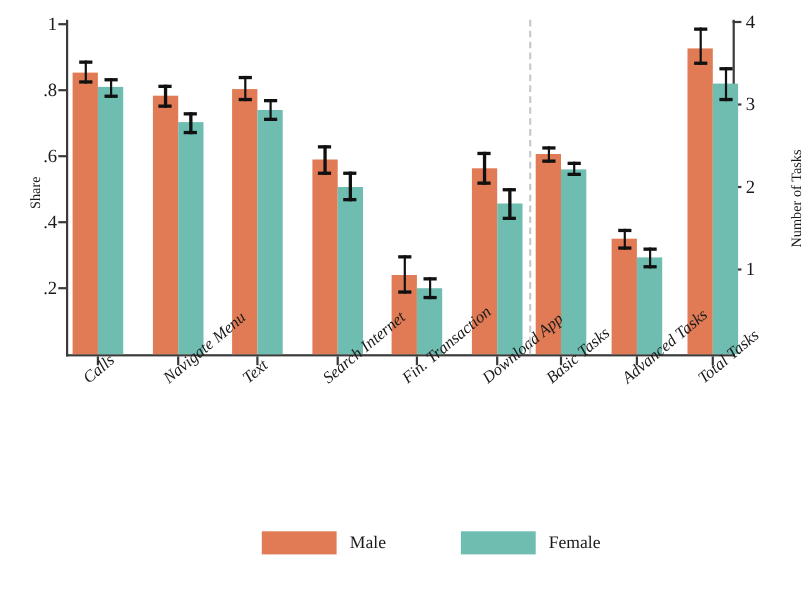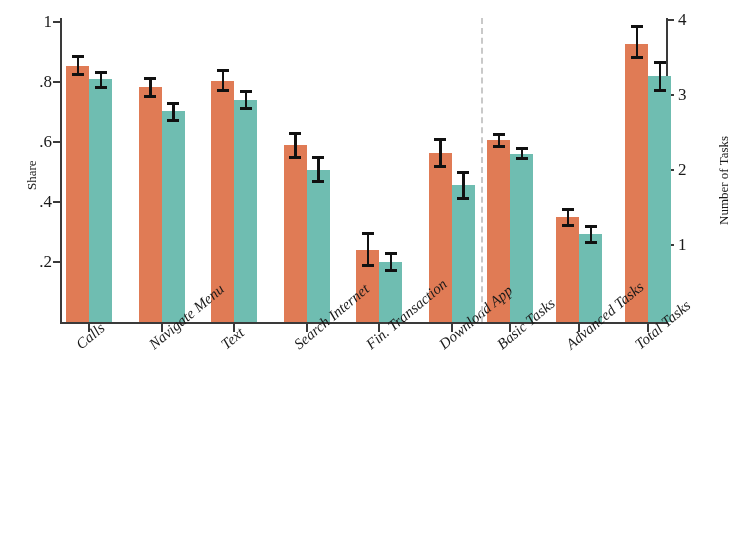--- a/index.html
+++ b/index.html
@@ -214,14 +214,21 @@
       <div class="xcat-label" style="left: 218px; top: 340px;">Text</div>
       <div class="xcat-label" style="left: 290.5px; top: 340px;">Search Internet</div>
       <div class="xcat-label" style="left: 363px; top: 340px;">Fin. Transaction</div>
       <div class="xcat-label" style="left: 435.5px; top: 340px;">Download App</div>
       <div class="xcat-label" style="left: 494px; top: 340px;">Basic Tasks</div>
       <div class="xcat-label" style="left: 563px; top: 340px;">Advanced Tasks</div>
       <div class="xcat-label" style="left: 632px; top: 340px;">Total Tasks</div>
     </div>
   <div class="divider" id="panel-divider" style="left: 480.75px; top: 18px; height: 304px;"></div>
 
+  <div class="legend" id="legend" style="left: 238px; top: 483px;">
+      <div class="legend-swatch" style="background: rgb(224, 123, 85);"></div>
+      <div class="legend-text">Male</div>
+      <div class="legend-gap"></div>
+      <div class="legend-swatch" style="background: rgb(111, 189, 177);"></div>
+      <div class="legend-text">Female</div>
+    </div>
 
 </div>
 
 </body></html>

